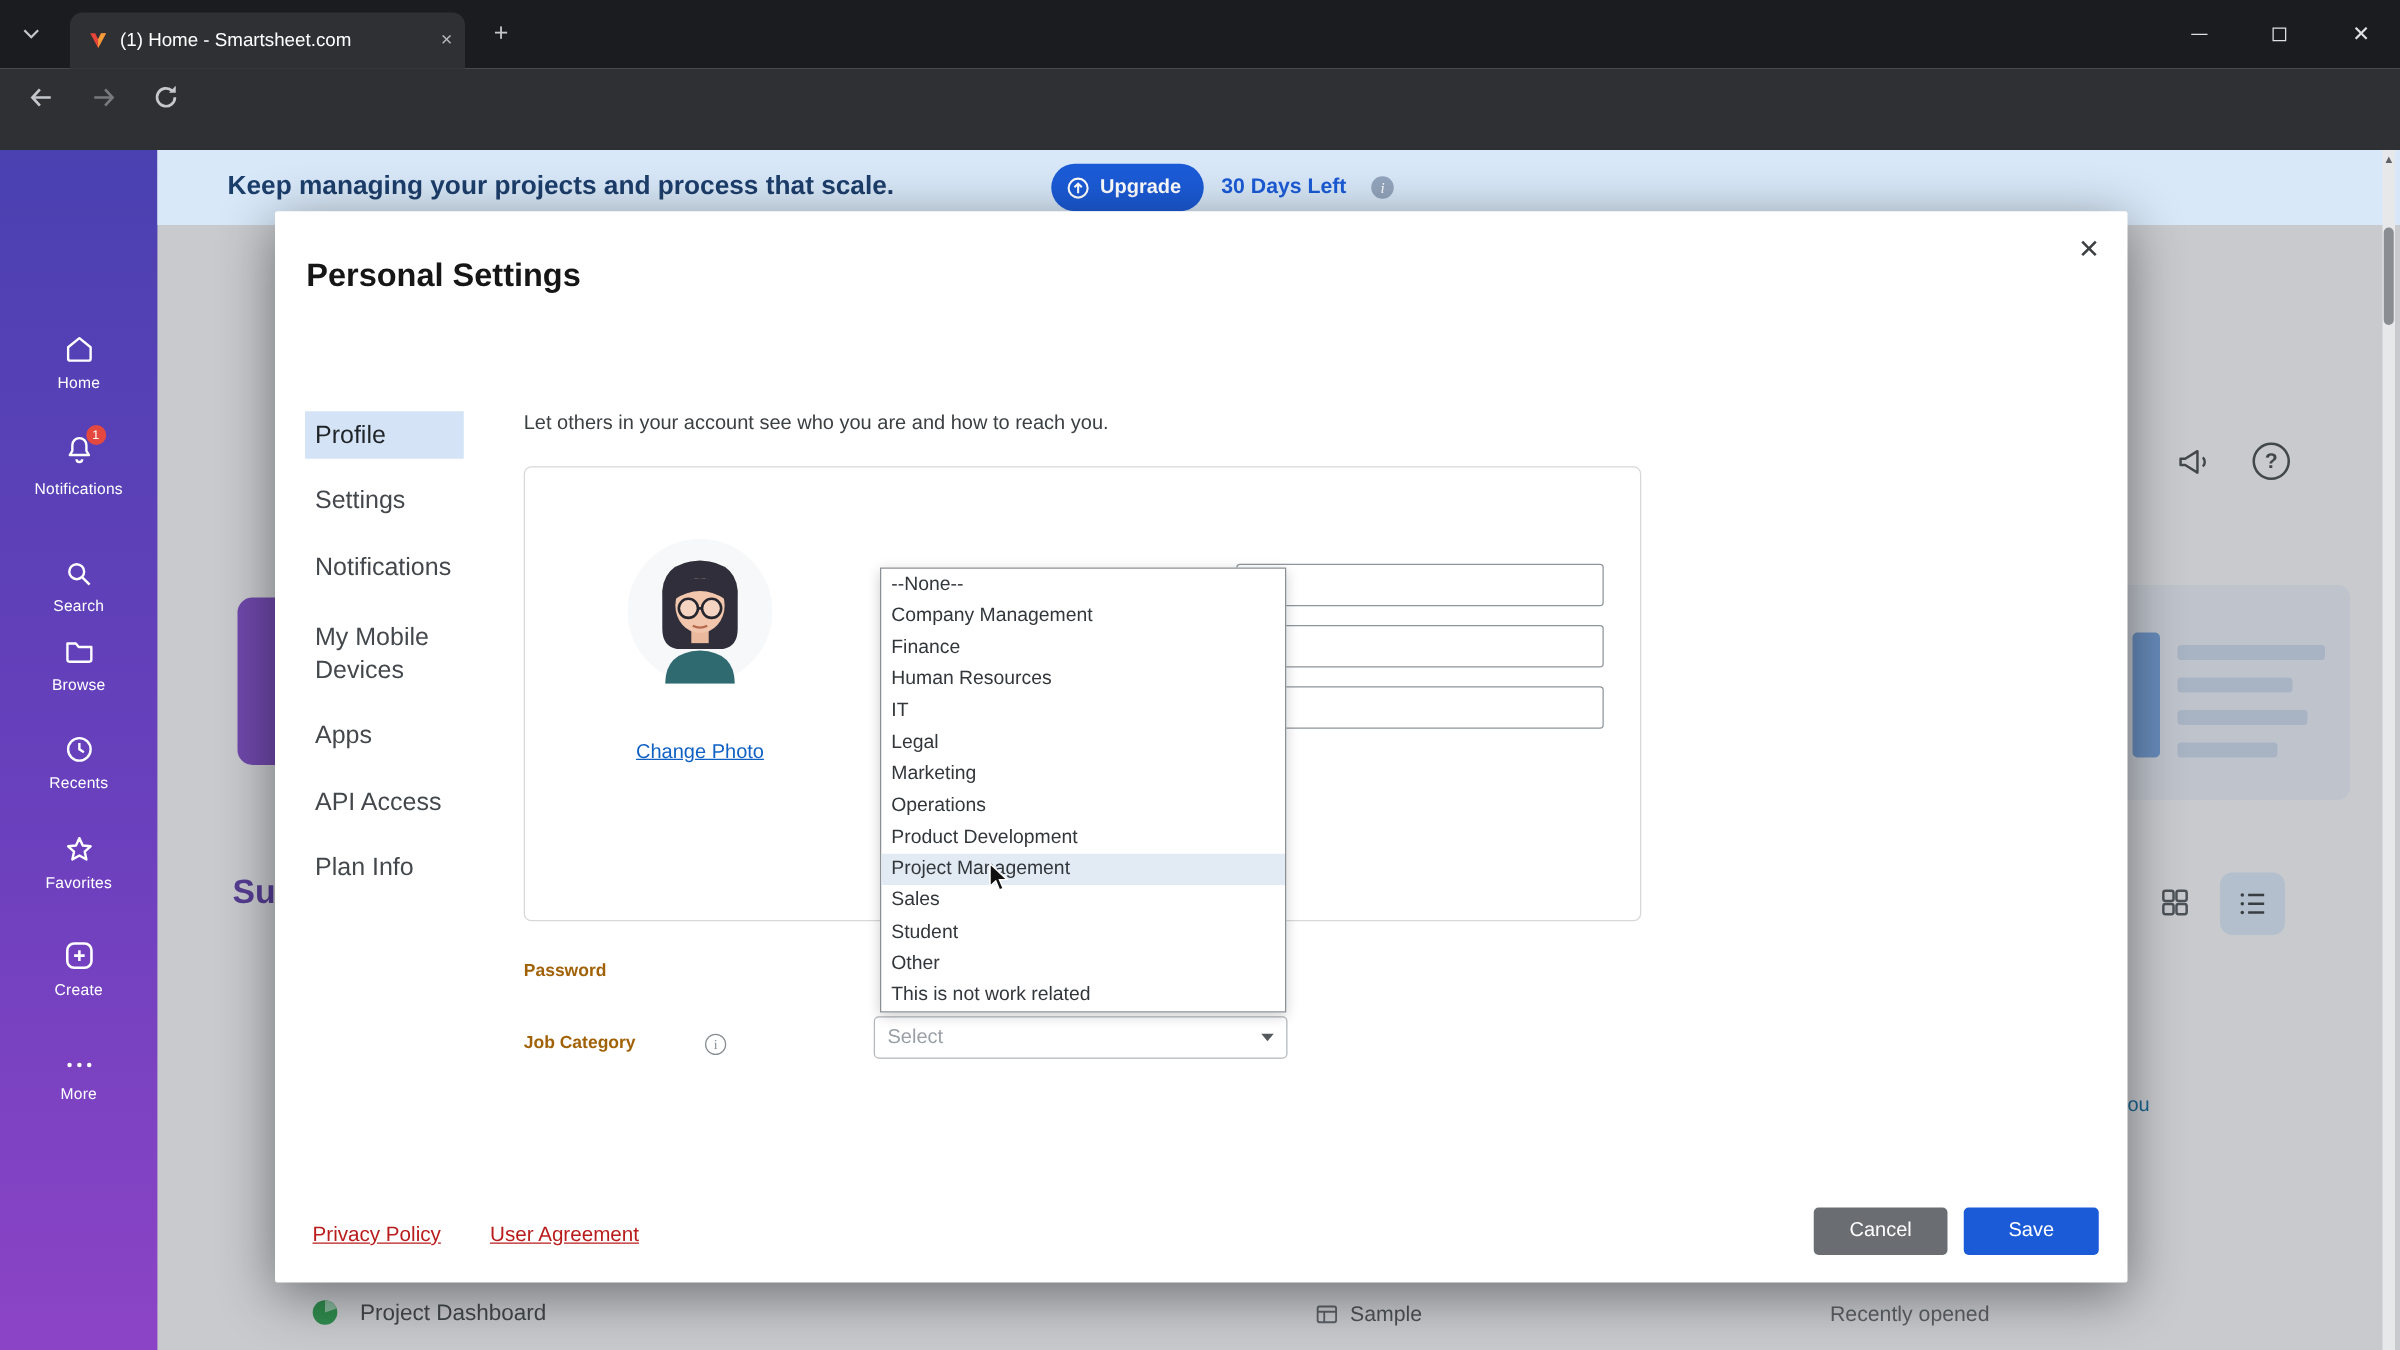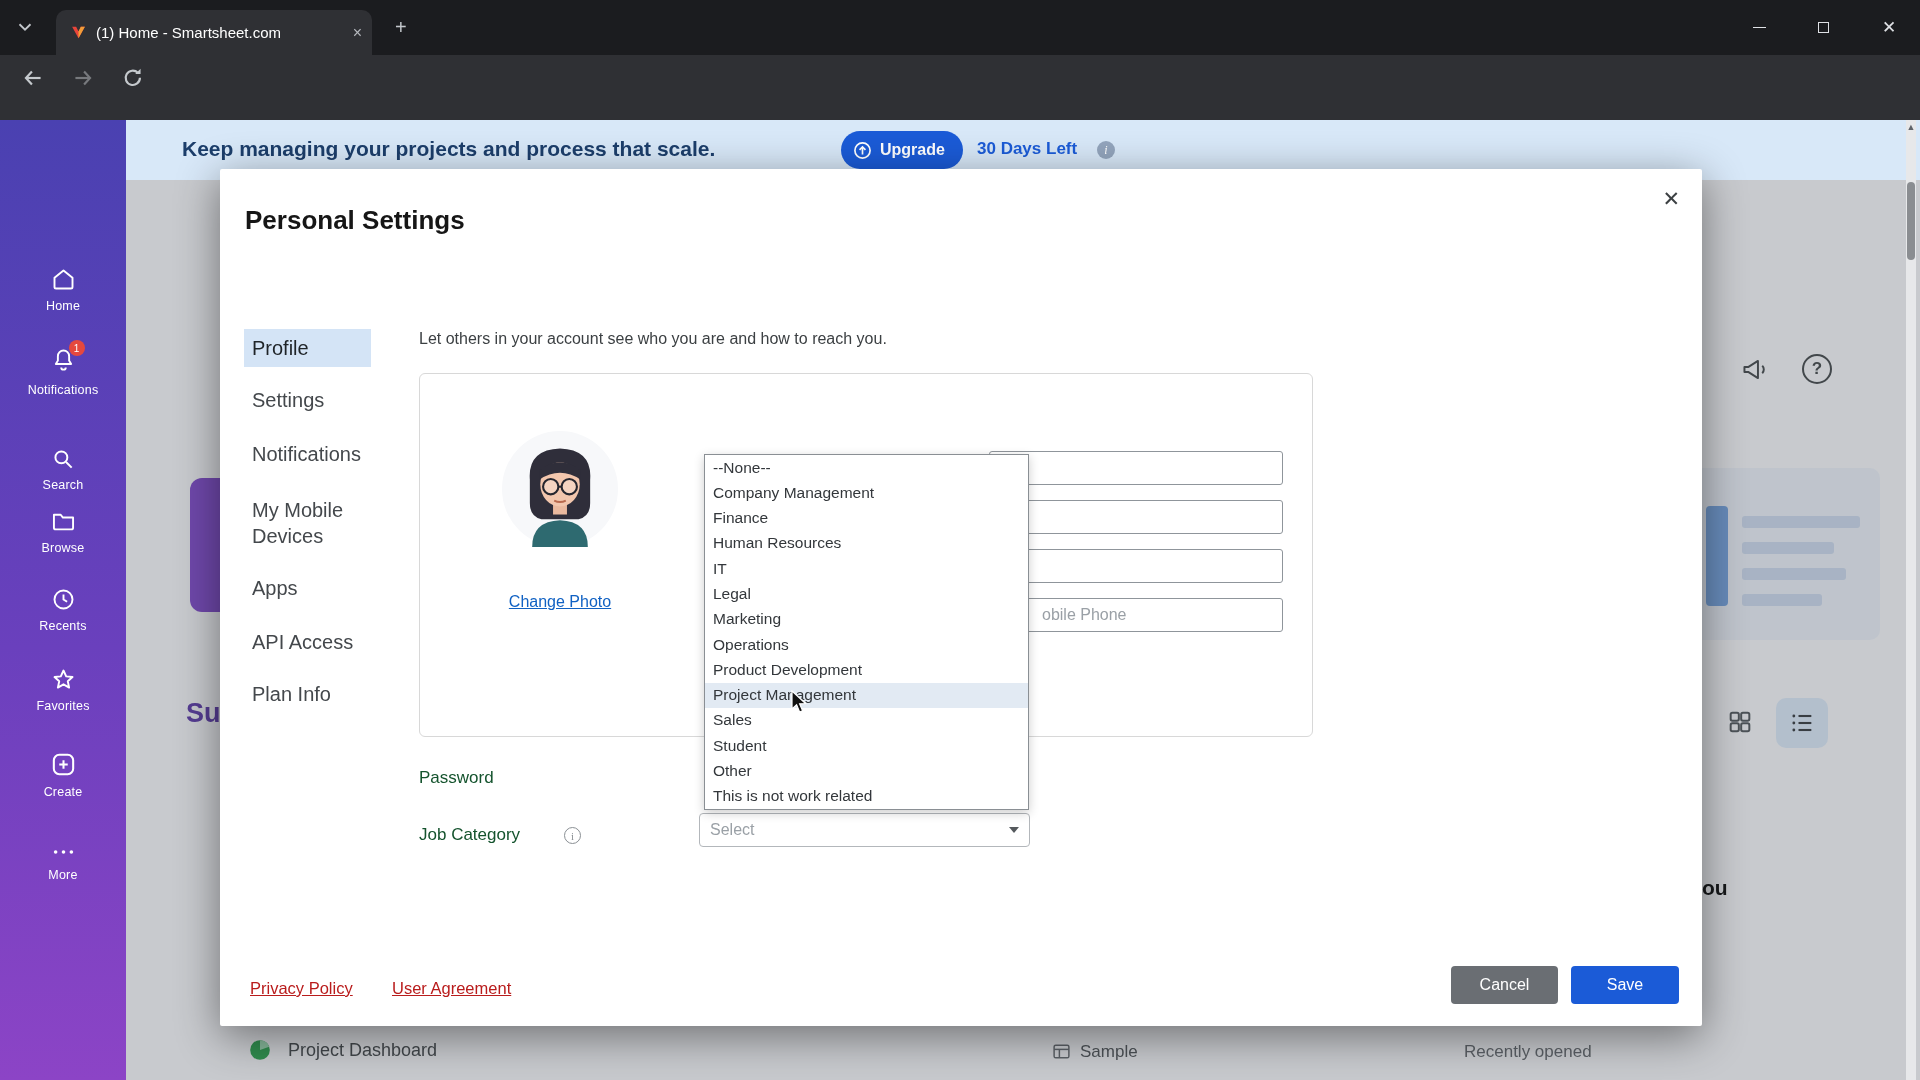--- a/index.html
+++ b/index.html
@@ -68,21 +68,21 @@
   .intro { left:199px; top:161px; font-size:16px; color:#3c4043; }
   .content-box { left:199px; top:204px; width:894px; height:364px; border:1px solid #d8d8d8; border-radius:6px; background:#fff; }
   .change-photo { left:282px; top:424px; width:116px; text-align:center; font-size:16px; color:#1061c3; text-decoration:underline; }
   .inp { position:absolute; border:1px solid #8f959b; border-radius:3px; background:#fff; font-size:16px; color:#202124;
          display:flex; align-items:center; padding:0 10px; }
   .ph { color:#9aa0a6; }
   .dropdown { left:484px; top:285px; width:325px; height:356px; background:#fff; border:1px solid #8a8f94;
               box-shadow:0 3px 10px rgba(0,0,0,0.2); z-index:5; display:flex; flex-direction:column; }
   .ddi { height:25.4px; display:flex; align-items:center; padding-left:8px; font-size:15.5px; color:#33373b; white-space:nowrap; }
   .ddi.hl { background:#e2eaf3; }
-  .field-label { position:absolute; left:199px; font-size:17px; font-weight:normal; color:#14532d; }
+  .field-label { position:absolute; left:199px; font-size:14px; font-weight:bold; color:#a16207; }
   .jinfo { position:absolute; left:344px; top:658px; width:17px; height:17px; border:1.5px solid #8a8f94; border-radius:50%;
            color:#8a8f94; font-size:11px; display:flex; align-items:center; justify-content:center; font-family:"Liberation Serif",serif; }
   .select { left:479px; top:644px; width:331px; height:34px; border:1px solid #b3b7bb; border-radius:4px; background:#fff;
             display:flex; align-items:center; justify-content:space-between; padding:0 10px; font-size:16px; }
   .caret { width:0; height:0; border-left:5px solid transparent; border-right:5px solid transparent; border-top:6px solid #55595d; }
   .mlink { position:absolute; top:810px; font-size:16.5px; color:#b91c1c; text-decoration:underline; }
   .btn { position:absolute; top:797px; height:38px; border-radius:4px; color:#fff; font-size:16px;
          display:flex; align-items:center; justify-content:center; }
   .btn-cancel { left:1231px; width:107px; background:#6a6e73; }
   .btn-save { left:1351px; width:108px; background:#1b5bd7; }
@@ -276,21 +276,21 @@
     <svg width="28" height="28" viewBox="0 0 24 24" fill="#2f3337" stroke="#2f3337" stroke-width="1.8">
         <circle cx="5" cy="6" r="1.2" stroke="none"></circle>
         <path d="M9 6 H20" fill="none"></path>
         <circle cx="5" cy="12" r="1.2" stroke="none"></circle>
         <path d="M9 12 H20" fill="none"></path>
         <circle cx="5" cy="18" r="1.2" stroke="none"></circle>
         <path d="M9 18 H20" fill="none"></path>
       </svg>
   </div>
 
-  <div class="abs" style="left:1702px; top:876px; font-size:21px; color:#000000;font-weight:bold;">ou</div>
+  <div class="abs" style="left:1702px; top:876px; font-size:16px; color:#0369a1;">ou</div>
 
   <div class="abs" style="left:248px; top:1038px;">
     <svg width="24" height="24" viewBox="0 0 22 22">
         <circle cx="11" cy="11" r="9" fill="#23a047"></circle>
         <path d="M11 11 L11 2 A9 9 0 0 1 19.5 8 Z" fill="#9adbb0"></path>
       </svg>
   </div>
   <div class="abs bottom-name">Project Dashboard</div>
   <div class="abs" style="left:1052px; top:1042px;">
     <svg width="19" height="19" viewBox="0 0 18 18" fill="none" stroke="#5f6368" stroke-width="1.4">
@@ -351,23 +351,20 @@
         <path d="M48.6 48 L51.4 48" stroke="#26262e" stroke-width="1.8"></path>
         <path d="M45 60 Q50 62.5 55 60" stroke="#b96a4e" stroke-width="1.6" fill="none"></path>
       </svg>
     </div>
     <div class="abs change-photo">Change Photo</div>
 
 
     <div class="inp" style="left:769px; top:282px; width:294px; height:34px;"></div>
     <div class="inp" style="left:769px; top:331px; width:294px; height:34px;"></div>
     <div class="inp" style="left:769px; top:380px; width:294px; height:34px;"></div>
-    <div class="inp" style="left:769px; top:429px; width:294px; height:34px; padding:0;">
-      <span class="ph" style="margin-left:52px;">obile Phone</span>
-    </div>
 
     <div class="abs dropdown">
       <div class="ddi">--None--</div>
       <div class="ddi">Company Management</div>
       <div class="ddi">Finance</div>
       <div class="ddi">Human Resources</div>
       <div class="ddi">IT</div>
       <div class="ddi">Legal</div>
       <div class="ddi">Marketing</div>
       <div class="ddi">Operations</div>

